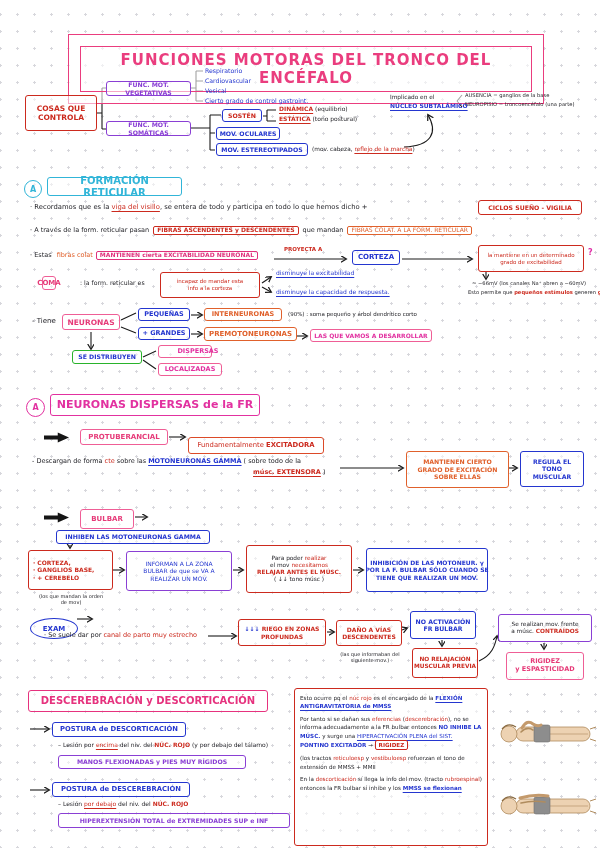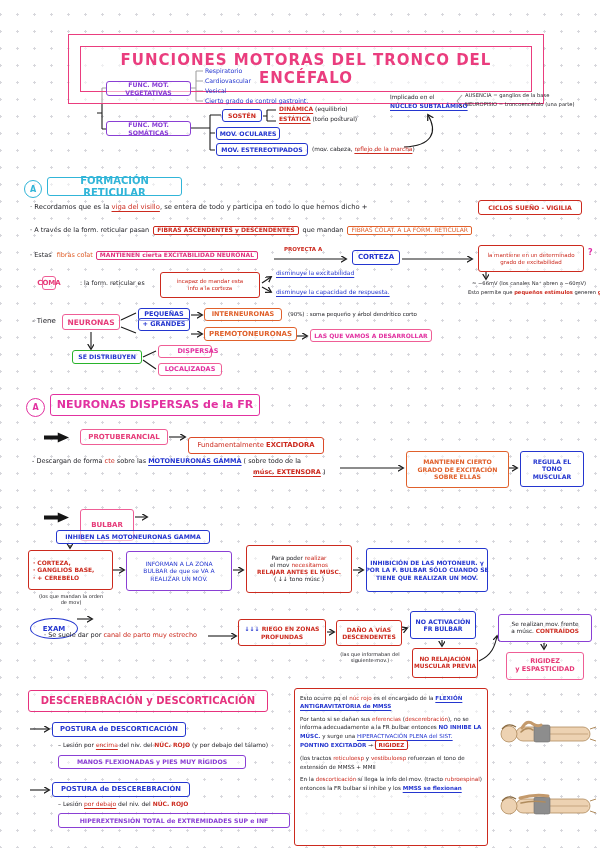--- a/index.html
+++ b/index.html
@@ -89,20 +89,21 @@
 
       <path d="M30,729 H49" marker-end="url(#ah)"></path>
       <path d="M30,790 H49" marker-end="url(#ah)"></path>
     </g>
   </svg>
 
   <div class="title-outer">
     <div class="title-inner">FUNCIONES MOTORAS DEL TRONCO DEL ENCÉFALO</div>
   </div>
 
+  <div class="box red bold f75" style="left:25px;top:95px;width:72px;height:36px;white-space:normal;">COSAS QUE CONTROLA</div>
   <div class="box pur bold f62" style="left:106px;top:81px;width:85px;height:15px;">FUNC. MOT. VEGETATIVAS</div>
   <div class="box pur bold f62" style="left:106px;top:121px;width:85px;height:15px;">FUNC. MOT. SOMÁTICAS</div>
   <div class="t blu f62" style="left:205px;top:68px;">Respiratorio</div>
   <div class="t blu f62" style="left:205px;top:78px;">Cardiovascular</div>
   <div class="t blu f62" style="left:205px;top:88px;">Vesical</div>
   <div class="t blu f62" style="left:205px;top:98px;">Cierto grado de control gastroint.</div>
   <div class="box f62 bold" style="left:222px;top:109px;width:40px;height:13px;border-color:#2436cf;color:#cc2a1e;">SOSTÉN</div>
   <div class="row f6" style="left:279px;top:106px;">
     <span class="red bold u">DINÁMICA</span>
     <span class="k"> (equilibrio)</span>
@@ -167,21 +168,21 @@
     <div class="ln">info a la corteza</div>
   </div>
   <div class="t blu u f6" style="left:276px;top:270px;">disminuye la excitabilidad</div>
   <div class="t blu u f6" style="left:276px;top:289px;">disminuye la capacidad de respuesta.</div>
 
   <div class="t k f7" style="left:32px;top:318px;">- Tiene</div>
   <div class="box bold f75" style="left:62px;top:314px;width:58px;height:16px;border-color:#ef5e96;color:#e63a78;">NEURONAS</div>
   <div class="box blu bold f65" style="left:138px;top:308px;width:52px;height:13px;">PEQUEÑAS</div>
   <div class="box or bold f65" style="left:204px;top:308px;width:78px;height:13px;">INTERNEURONAS</div>
   <div class="t k f55" style="left:288px;top:311px;">(90%) : soma pequeño y árbol dendrítico corto</div>
-  <div class="box blu bold f65" style="left:138px;top:318px;width:52px;height:13px;">+ GRANDES</div>
+  <div class="box blu bold f65" style="left:138px;top:327px;width:52px;height:13px;">+ GRANDES</div>
   <div class="box or bold f7" style="left:204px;top:327px;width:93px;height:14px;">PREMOTONEURONAS</div>
   <div class="box bold f6" style="left:310px;top:329px;width:122px;height:13px;border-color:#ef5e96;color:#e231a0;">LAS QUE VAMOS A DESARROLLAR</div>
   <div class="box bold f62" style="left:72px;top:350px;width:70px;height:14px;border-color:#29b32b;color:#2436cf;">SE DISTRIBUYEN</div>
   <div class="box bold f65" style="left:158px;top:345px;width:54px;height:13px;border-color:#ef5e96;color:#e231a0;padding-left:28px;">DISPERSAS</div>
   <div class="box bold f65" style="left:158px;top:363px;width:64px;height:13px;border-color:#ef5e96;color:#e231a0;">LOCALIZADAS</div>
 
   <div class="badge pnk f8" style="left:26px;top:398px;width:17px;height:17px;border-color:#e231a0;color:#e231a0;">A</div>
   <div class="box bold f11" style="left:50px;top:394px;width:210px;height:22px;border-width:1.9px;border-color:#e231a0;color:#e231a0;">NEURONAS DISPERSAS de la FR</div>
 
   <div class="fat-arrow" style="left:44px;top:432px;"></div>
@@ -205,21 +206,21 @@
     <div class="ln">GRADO DE EXCITACIÓN</div>
     <div class="ln">SOBRE ELLAS</div>
   </div>
   <div class="box blu bold f62" style="left:520px;top:451px;width:64px;height:36px;">
     <div class="ln">REGULA EL</div>
     <div class="ln">TONO</div>
     <div class="ln">MUSCULAR</div>
   </div>
 
   <div class="fat-arrow" style="left:44px;top:512px;"></div>
-  <div class="box bold f7" style="left:80px;top:509px;width:54px;height:32px;border-color:#ef5e96;color:#e63a78;text-align:center;">BULBAR</div>
+  <div class="box bold f7" style="left:80px;top:509px;width:54px;height:20px;border-color:#ef5e96;color:#e63a78;text-align:center;">BULBAR</div>
   <div class="box blu bold f62" style="left:56px;top:530px;width:154px;height:14px;">INHIBEN LAS MOTONEURONAS GAMMA</div>
 
   <div class="box red bold f6 left" style="left:28px;top:550px;width:85px;height:40px;padding:2px 4px;">
     <div class="ln">· CORTEZA,</div>
     <div class="ln">· GANGLIOS BASE,</div>
     <div class="ln">· + CEREBELO</div>
   </div>
   <div class="box k f5" style="left:24px;top:592px;width:94px;border:none;background:none;">
     <div class="ln">(los que mandan la orden</div>
     <div class="ln">de mov)</div>

